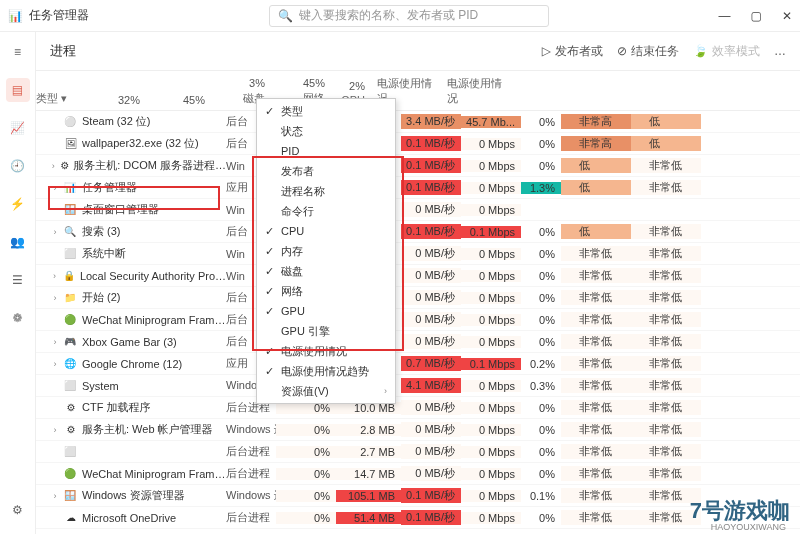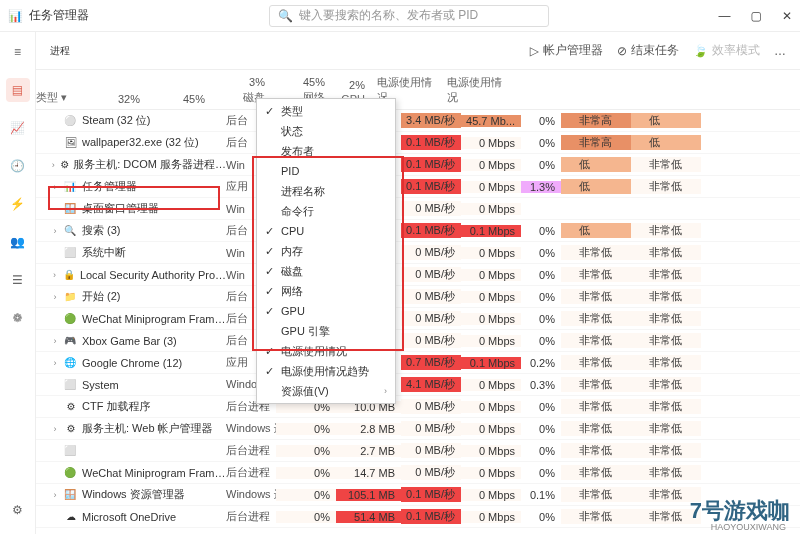--- a/index.html
+++ b/index.html
@@ -10,21 +10,21 @@
 .search-box { margin-left: 180px; width: 280px; height: 22px; border: 1px solid #ddd; border-radius: 3px; display: flex; align-items: center; padding: 0 8px; color: #999; gap: 6px; }
 .win-controls { margin-left: auto; display: flex; gap: 20px; font-size: 12px; color: #444; }
 .win-btn { cursor: pointer; }
 .main { display: flex; height: calc(100% - 32px); }
 .sidebar { width: 36px; border-right: 1px solid #eee; display: flex; flex-direction: column; align-items: center; padding-top: 8px; gap: 14px; }
 .sidebar-item { width: 24px; height: 24px; display: flex; align-items: center; justify-content: center; border-radius: 4px; cursor: pointer; color: #666; }
 .sidebar-item.active { background: #fce8e4; color: #d65; }
 .sidebar-bottom { margin-top: auto; margin-bottom: 12px; }
 .content { flex: 1; display: flex; flex-direction: column; overflow: hidden; }
 .content-header { display: flex; align-items: center; padding: 10px 14px; border-bottom: 1px solid #eee; }
-.page-title { font-size: 10px; font-weight: 500; text-align: center; }
+.page-title { font-size: 13px; font-weight: 500; text-align: center; }
 .header-actions { margin-left: auto; display: flex; gap: 14px; align-items: center; font-size: 12px; color: #555; }
 .header-btn { display: flex; align-items: center; gap: 4px; cursor: pointer; }
 .header-btn.disabled { color: #bbb; }
 .table-head { display: flex; height: 40px; border-bottom: 1px solid #eee; font-size: 11px; color: #666; align-items: flex-end; padding-bottom: 4px; }
 .col-name { width: 190px; padding-left: 14px; }
 .col-type { width: 50px; }
 .col-cpu { width: 60px; text-align: right; padding-right: 6px; }
 .col-mem { width: 65px; text-align: right; padding-right: 6px; }
 .col-disk { width: 60px; text-align: right; padding-right: 6px; }
 .col-net { width: 60px; text-align: right; padding-right: 6px; }
@@ -37,21 +37,21 @@
 .row { display: flex; height: 22px; align-items: center; font-size: 11px; border-bottom: 1px solid #f5f5f5; }
 .row .col-name { display: flex; align-items: center; gap: 4px; overflow: hidden; white-space: nowrap; }
 .expand { width: 10px; text-align: center; color: #888; font-size: 9px; }
 .proc-icon { width: 14px; height: 14px; display: inline-flex; align-items: center; justify-content: center; font-size: 10px; }
 .row .col-type { font-size: 11px; color: #555; white-space: nowrap; overflow: hidden; }
 .heat0 { background: #fef8f3; }
 .heat1 { background: #ef4444; }
 .heat2 { background: #ef4444; }
 .heat3 { background: #f5b68f; }
 .heat4 { background: #e89066; }
-.heat5 { background: #f0abfc; }
+.heat5 { background: #14b8a6; }
 .pwr-cell { font-size: 11px; padding-left: 18px; }
 .context-menu { position: absolute; left: 256px; top: 98px; width: 140px; background: #fff; border: 1px solid #ccc; box-shadow: 2px 2px 6px rgba(0,0,0,0.15); z-index: 20; padding: 2px 0; }
 .menu-item { display: flex; align-items: center; height: 20px; padding: 0 8px; font-size: 11px; cursor: pointer; }
 .menu-item .chk { width: 16px; font-size: 11px; color: #333; }
 .menu-item .lbl { flex: 1; }
 .menu-item .arrow { color: #888; font-size: 9px; }
 .red-box { position: absolute; border: 2px solid #e03030; pointer-events: none; z-index: 25; }
 .red-box.big { left: 252px; top: 156px; width: 152px; height: 195px; }
 .red-box.small { left: 48px; top: 186px; width: 172px; height: 24px; }
 .watermark { position: absolute; right: 10px; bottom: 8px; font-size: 22px; font-weight: bold; color: #0c4a6e; text-shadow: 1px 1px 2px #fff; pointer-events: none; z-index: 30; opacity: 0.85; }
@@ -86,21 +86,21 @@
     <div class="sidebar-item">👥</div>
     <div class="sidebar-item">☰</div>
     <div class="sidebar-item">❁</div>
     <div class="sidebar-item sidebar-bottom">⚙</div>
   </div>
 
   <div class="content">
     <div class="content-header">
       <span class="page-title">进程</span>
       <div class="header-actions">
-        <span class="header-btn">▷ <span>帐户管理器</span></span>
+        <span class="header-btn">▷ <span>发布者或</span></span>
         <span class="header-btn">⊘ <span>结束任务</span></span>
         <span class="header-btn disabled">🍃 <span>效率模式</span></span>
         <span class="header-btn">…</span>
       </div>
     </div>
 
     <div class="table-head">
       <div class="col-type"><span>类型</span> ▾</div>
       <div class="col-cpu col-hdr">
           <span class="col-pct">32%</span>
@@ -417,25 +417,25 @@
     <div class="menu-item">
       <span class="chk">✓</span>
       <span class="lbl">类型</span>
     </div>
     <div class="menu-item">
       <span class="chk"></span>
       <span class="lbl">状态</span>
     </div>
     <div class="menu-item">
       <span class="chk"></span>
+      <span class="lbl">PID</span>
+    </div>
+    <div class="menu-item">
+      <span class="chk"></span>
       <span class="lbl">发布者</span>
-    </div>
-    <div class="menu-item">
-      <span class="chk"></span>
-      <span class="lbl">PID</span>
     </div>
     <div class="menu-item">
       <span class="chk"></span>
       <span class="lbl">进程名称</span>
     </div>
     <div class="menu-item">
       <span class="chk"></span>
       <span class="lbl">命令行</span>
     </div>
     <div class="menu-item">

